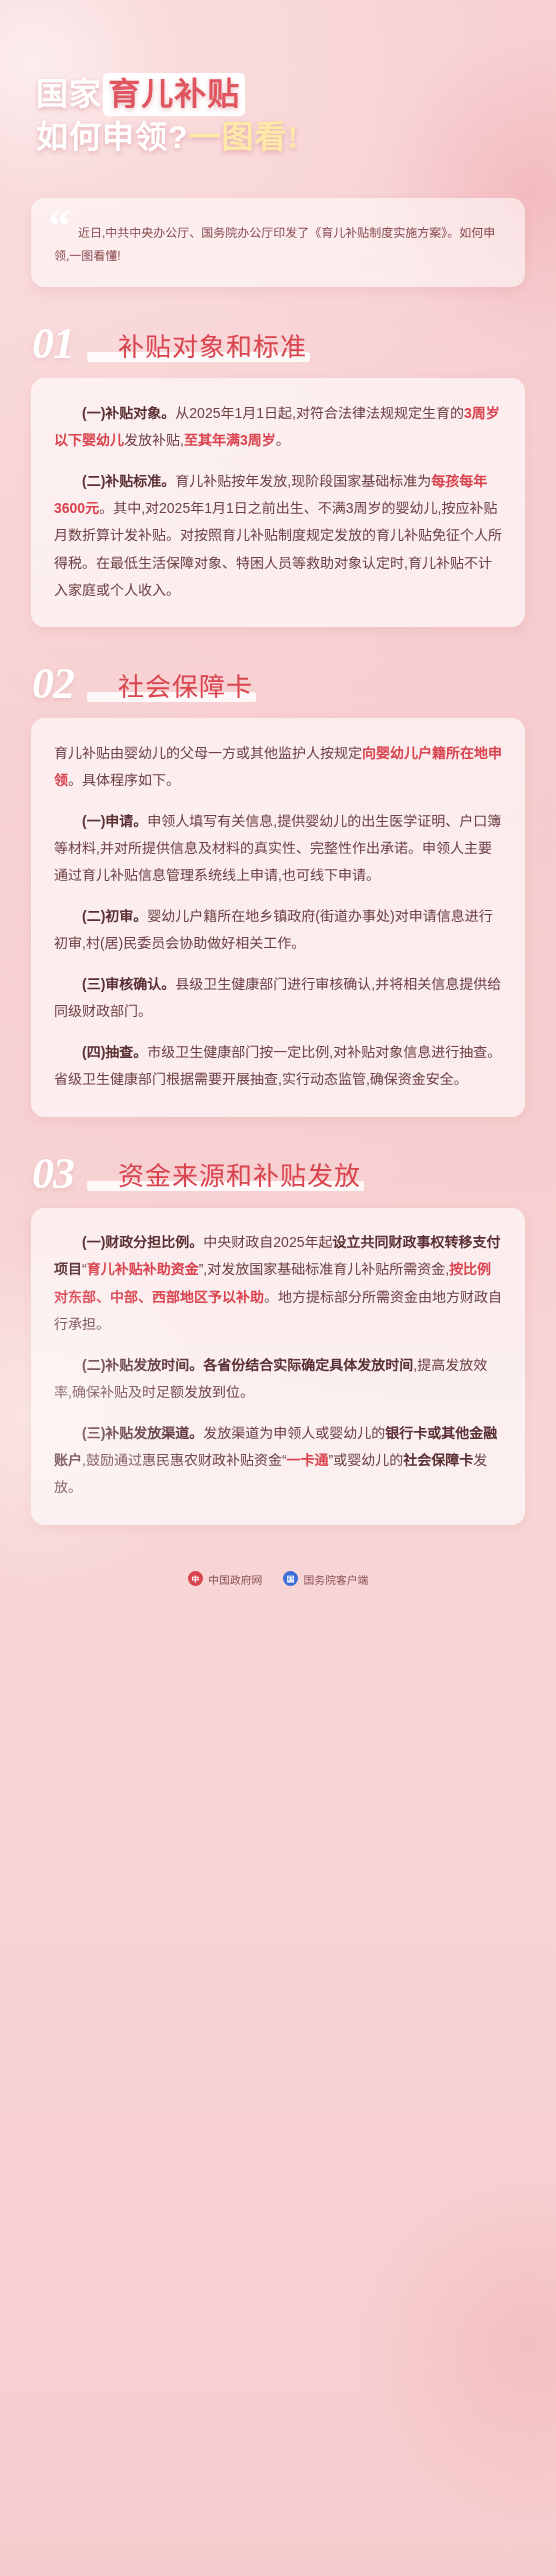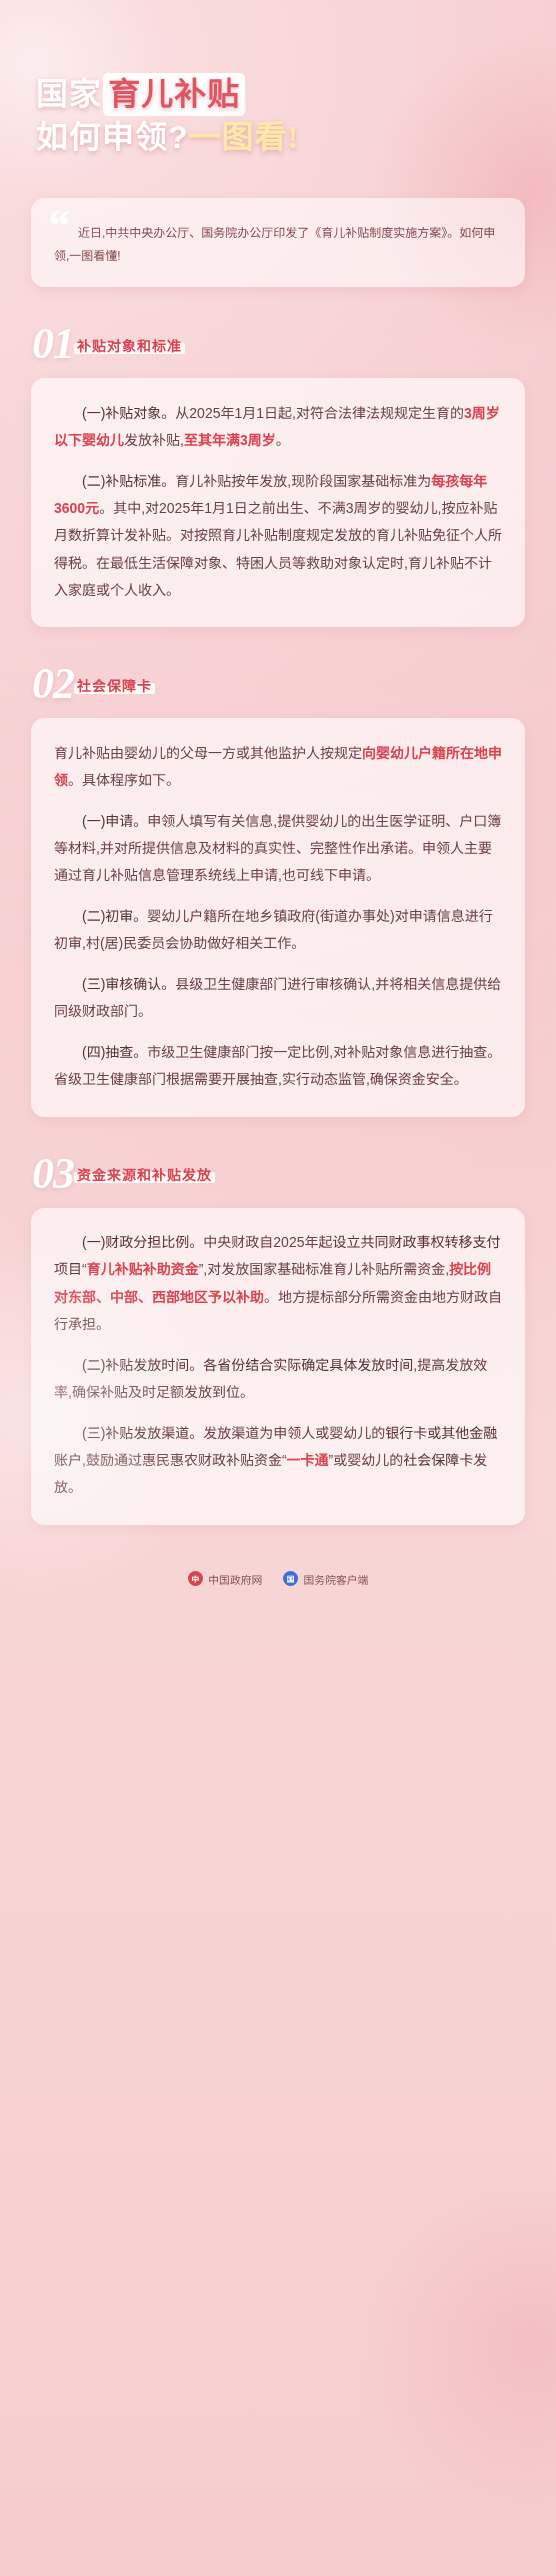--- a/index.html
+++ b/index.html
@@ -87,21 +87,21 @@
     font-size: 12px;
     line-height: 1.85;
     color: #8a4a4f;
     text-indent: 2em;
   }
 
   
   .section-head {
     display: flex;
     align-items: center;
-    gap: 0;
+    gap: 13px;
     margin: 37px 31px 13.4px 32px;
   }
   .sec-num {
     font-size: 44px;
     font-weight: bold;
     line-height: 0.92;
     color: #ffffff;
     font-family: "Liberation Serif", serif;
     font-style: italic;
     letter-spacing: -1px;
@@ -116,44 +116,45 @@
     left: 0;
     right: 0;
     bottom: 2.1px;
     height: 10.3px;
     background: #ffffff;
     border-radius: 2.1px;
     opacity: 0.85;
   }
   .sec-title {
     position: relative;
-    font-size: 14px;
-    font-weight: bold;
+    font-size: 26px;
+    font-weight: normal;
     color: #d9444f;
     letter-spacing: 1px;
+    margin-left: 28px;
   }
 
   
   .card {
     margin: 0 31px;
     background: rgba(255,255,255,0.62);
     border-radius: 13.4px;
     padding: 21.6px 23px 23px 23px;
     box-shadow: 0 3.1px 10.3px rgba(203,120,128,0.14);
   }
   .para {
     font-size: 14px;
     line-height: 1.95;
     color: #6d4044;
     text-indent: 2em;
     margin: 0 0 13.4px 0;
   }
   .para:last-child { margin-bottom: 0; }
   .para.noindent { text-indent: 0; }
-  .b { font-weight: normal; color: #5a3034; }
+  .b { font-weight: bold; color: #5a3034; }
   .r { font-weight: bold; color: #d9444f; }
 
   
   .footer {
     display: flex;
     justify-content: center;
     align-items: center;
     gap: 20.6px;
     margin-top: 46px;
     padding-bottom: 12.4px;

